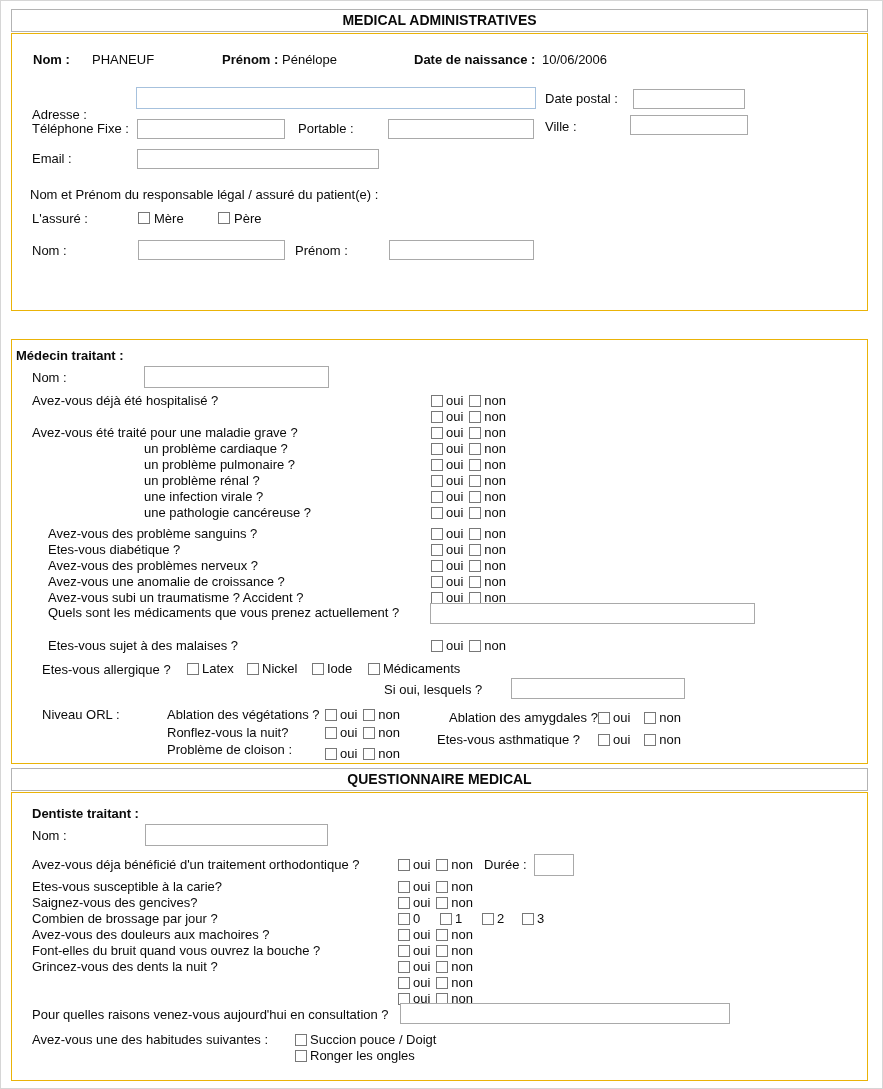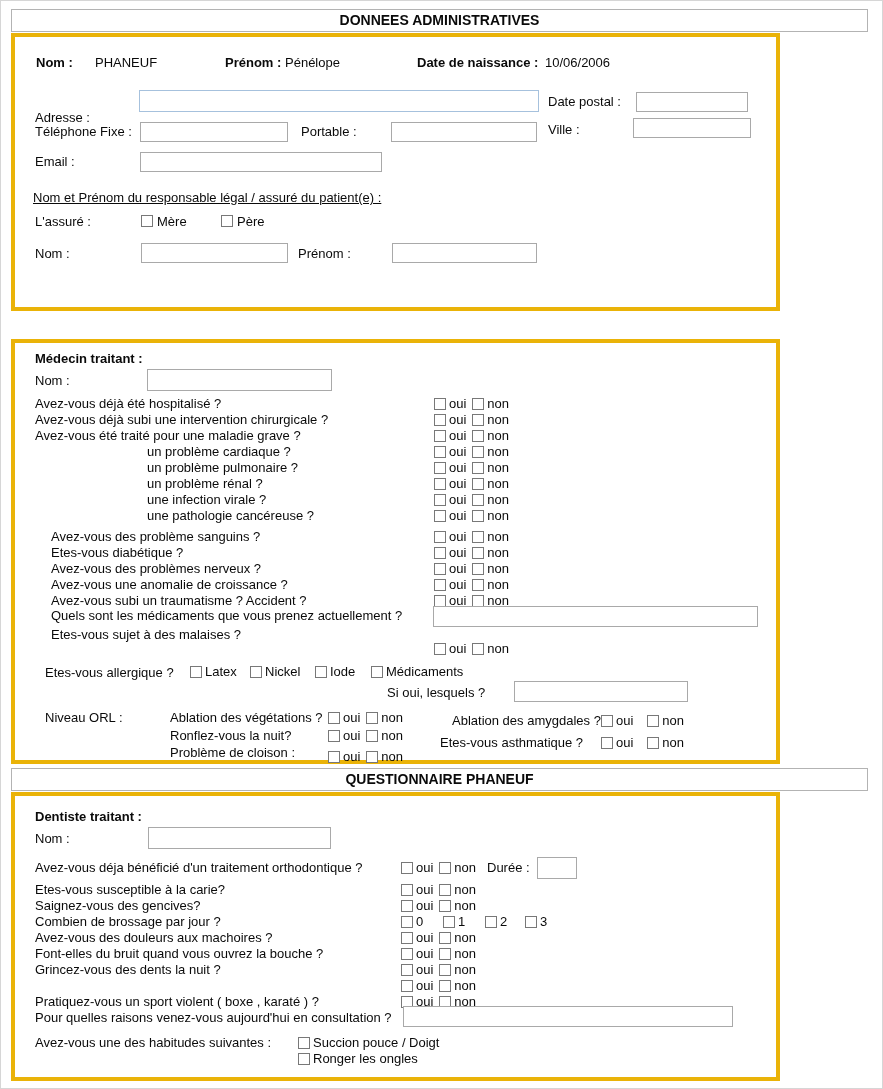--- a/index.html
+++ b/index.html
@@ -1,42 +1,42 @@
 <!DOCTYPE html>
 <html><head>
 <meta charset="utf-8">
 <style>
   html,body{margin:0;padding:0;background:#fff;}
   .page{position:relative;width:883px;height:1089px;box-sizing:border-box;border:1px solid #d6d6d6;
         background:#fff;font-family:"Liberation Sans",sans-serif;font-size:13px;color:#0a0a0a;overflow:hidden;}
   .bar{position:absolute;left:10px;width:857px;height:23px;box-sizing:border-box;border:1px solid #b3b3b3;
        background:#fff;text-align:center;font-weight:bold;font-size:14px;line-height:21px;}
-  .box{position:absolute;left:10px;width:769px;box-sizing:border-box;border:4px solid #eab308;background:#fff;}
+  .box{position:absolute;left:10px;width:857px;box-sizing:border-box;border:1px solid #eab308;background:#fff;}
   .t{position:absolute;white-space:nowrap;line-height:15px;}
   .b{font-weight:bold;}
-  .u{text-decoration:underline;text-align:right;}
+  .u{text-align:right;}
   .txt{position:absolute;box-sizing:border-box;height:20px;border:1px solid #a9a9a9;background:#fff;
        padding:0 3px;font:13px "Liberation Sans",sans-serif;outline:none;}
   .blue{border-color:#a6c1dd;}
   .cb{display:inline-block;width:12px;height:12px;box-sizing:border-box;border:1px solid #787878;background:#fff;flex:none;}
   .acb{position:absolute;}
   .yn{position:absolute;display:flex;align-items:center;height:15px;}
   .yn .cb{margin-right:3px;}
   .yn .m{margin-right:6px;}
   .yn.w .m{margin-right:14px;}
   .opt{position:absolute;display:flex;align-items:center;height:15px;}
   .opt .cb{margin-right:3px;}
 </style>
 </head>
 <body>
 
 <div class="page">
 
   <div class="bar" style="top:8px">
-    <span>DONNEES ADMINISTRATIVES</span>
+    <span>MEDICAL ADMINISTRATIVES</span>
   </div>
 
   <div class="box" style="top:32px;height:278px">
     <span class="t b" style="left:21px;top:18px">Nom :</span>
     <span class="t" style="left:80px;top:18px">PHANEUF</span>
     <span class="t b" style="left:210px;top:18px">Prénom :</span>
     <span class="t" style="left:270px;top:18px">Pénélope</span>
     <span class="t b" style="left:402px;top:18px">Date de naissance :</span>
     <span class="t" style="left:530px;top:18px">10/06/2006</span>
 
@@ -64,33 +64,32 @@
     <span class="t" style="left:222px;top:177px">Père</span>
 
     <span class="t" style="left:20px;top:209px">Nom :</span>
     <input class="txt" style="left: 126px; top: 206px; width: 147px;">
     <span class="t" style="left:283px;top:209px">Prénom :</span>
     <input class="txt" style="left: 377px; top: 206px; width: 145px;">
   </div>
 
 
   <div class="box" style="top:338px;height:425px">
-    <span class="t b" style="left:20px;top:8px">Médecin traitant :</span>
+    <span class="t b" style="left:4px;top:8px">Médecin traitant :</span>
     <span class="t" style="left:20px;top:30px">Nom :</span>
     <input class="txt" style="left: 132px; top: 26px; width: 185px; height: 22px;">
 
     <span class="t" style="left:20px;top:53px">Avez-vous déjà été hospitalisé ?</span>
     <span class="yn" style="left:419px;top:53px">
         <span class="cb"></span>
         <span class="m">oui</span>
         <span class="cb"></span>
         <span>non</span>
       </span>
 
-    <span class="t" style="left:20px;top:69px">Avez-vous déjà subi une intervention chirurgicale ?</span>
     <span class="yn" style="left:419px;top:69px">
         <span class="cb"></span>
         <span class="m">oui</span>
         <span class="cb"></span>
         <span>non</span>
       </span>
 
     <span class="t" style="left:20px;top:85px">Avez-vous été traité pour une maladie grave ?</span>
     <span class="yn" style="left:419px;top:85px">
         <span class="cb"></span>
@@ -175,21 +174,21 @@
     <span class="yn" style="left:419px;top:250px">
         <span class="cb"></span>
         <span class="m">oui</span>
         <span class="cb"></span>
         <span>non</span>
       </span>
 
     <span class="t" style="left:36px;top:265px">Quels sont les médicaments que vous prenez actuellement ?</span>
     <input class="txt" style="left: 418px; top: 263px; width: 325px; height: 21px;">
 
-    <span class="t" style="left:36px;top:284px">Etes-vous sujet à des malaises ?</span>
+    <span class="t" style="left:36px;top:298px">Etes-vous sujet à des malaises ?</span>
     <span class="yn" style="left:419px;top:298px">
         <span class="cb"></span>
         <span class="m">oui</span>
         <span class="cb"></span>
         <span>non</span>
       </span>
 
     <span class="t" style="left:30px;top:322px">Etes-vous allergique ?</span>
     <span class="opt" style="left:175px;top:321px">
         <span class="cb"></span>
@@ -248,21 +247,21 @@
     <span class="t" style="left:425px;top:392px">Etes-vous asthmatique ?</span>
     <span class="yn w" style="left:586px;top:392px">
         <span class="cb"></span>
         <span class="m">oui</span>
         <span class="cb"></span>
         <span>non</span>
       </span>
   </div>
 
   <div class="bar" style="top:767px">
-    <span>QUESTIONNAIRE PHANEUF</span>
+    <span>QUESTIONNAIRE MEDICAL</span>
   </div>
 
   <div class="box" style="top:791px;height:289px">
     <span class="t b" style="left:20px;top:13px">Dentiste traitant :</span>
     <span class="t" style="left:20px;top:35px">Nom :</span>
     <input class="txt" style="left: 133px; top: 31px; width: 183px; height: 22px;">
 
     <span class="t" style="left:20px;top:64px">Avez-vous déja bénéficié d'un traitement orthodontique ?</span>
     <span class="yn" style="left:386px;top:64px">
         <span class="cb"></span>
@@ -331,21 +330,20 @@
         <span>non</span>
       </span>
 
     <span class="yn" style="left:386px;top:182px">
         <span class="cb"></span>
         <span class="m">oui</span>
         <span class="cb"></span>
         <span>non</span>
       </span>
 
-    <span class="t" style="left:20px;top:198px">Pratiquez-vous un sport violent ( boxe , karaté ) ?</span>
     <span class="yn" style="left:386px;top:198px">
         <span class="cb"></span>
         <span class="m">oui</span>
         <span class="cb"></span>
         <span>non</span>
       </span>
 
     <span class="t" style="left:20px;top:214px">Pour quelles raisons venez-vous aujourd'hui en consultation ?</span>
     <input class="txt" style="left: 388px; top: 210px; width: 330px; height: 21px;">
 

